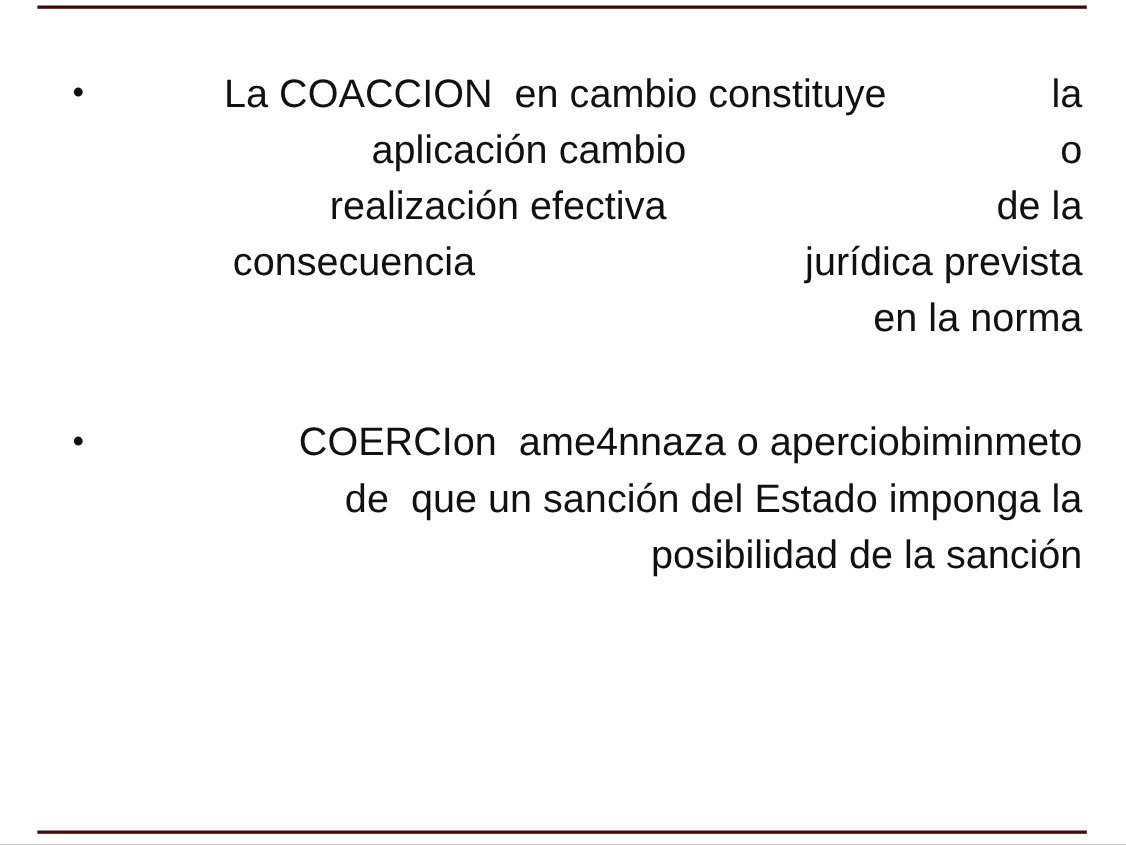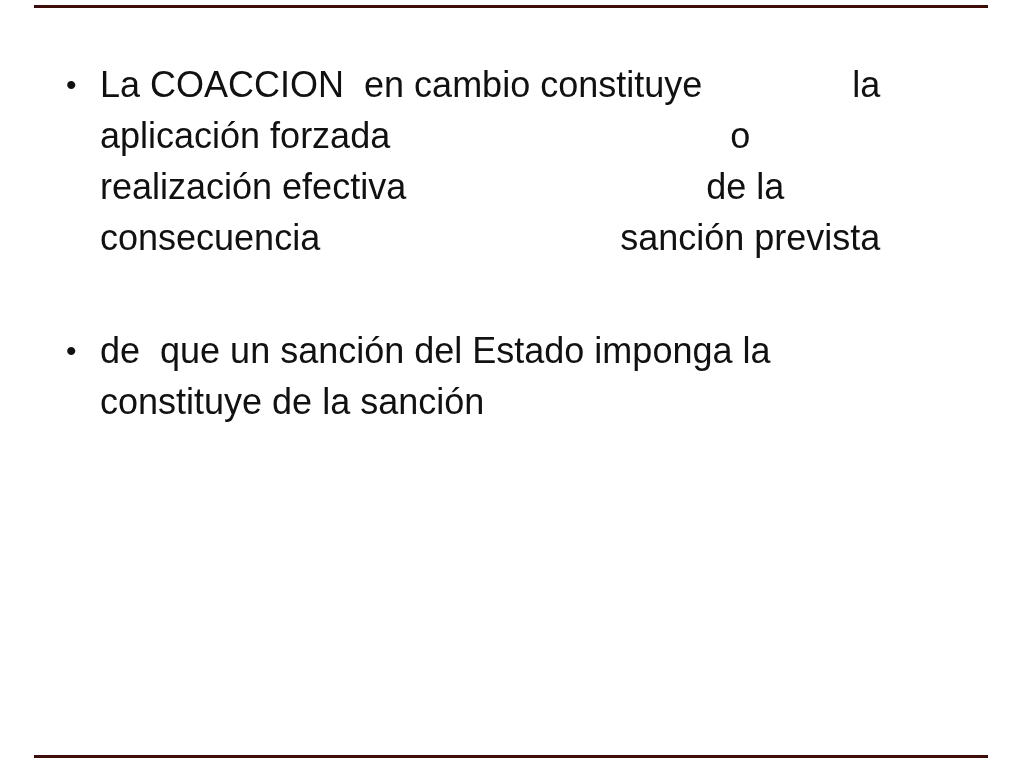--- a/index.html
+++ b/index.html
@@ -41,42 +41,45 @@
   .bullet-marker {
     position: absolute;
     left: -34px;
     top: 0;
     font-size: 30px;
     line-height: 51px;
     color: #111111;
   }
   .textline {
     white-space: pre;
+    text-align: right;
   }
 </style>
 </head>
 <body>
 
 <div class="slide">
 
   <div class="accent-line top" style="background: rgb(63, 13, 9);"></div>
 
   <div class="slide-body">
 
     <div class="para">
       <span class="bullet-marker">•</span>
       <div class="textline">La COACCION  en cambio constituye               la</div>
-      <div class="textline">aplicación forzada                                  o</div>
+      <div class="textline">aplicación cambio                                  o</div>
       <div class="textline">realización efectiva                              de la</div>
-      <div class="textline">consecuencia                              sanción prevista</div>
+      <div class="textline">consecuencia                              jurídica prevista</div>
+      <div class="textline">en la norma</div>
     </div>
 
     <div class="para">
       <span class="bullet-marker">•</span>
+      <div class="textline">COERCIon  ame4nnaza o aperciobiminmeto</div>
       <div class="textline">de  que un sanción del Estado imponga la</div>
-      <div class="textline">constituye de la sanción</div>
+      <div class="textline">posibilidad de la sanción</div>
     </div>
 
   </div>
 
   <div class="accent-line bottom" style="background: rgb(63, 13, 9);"></div>
 
 </div>
 
 </body></html>

